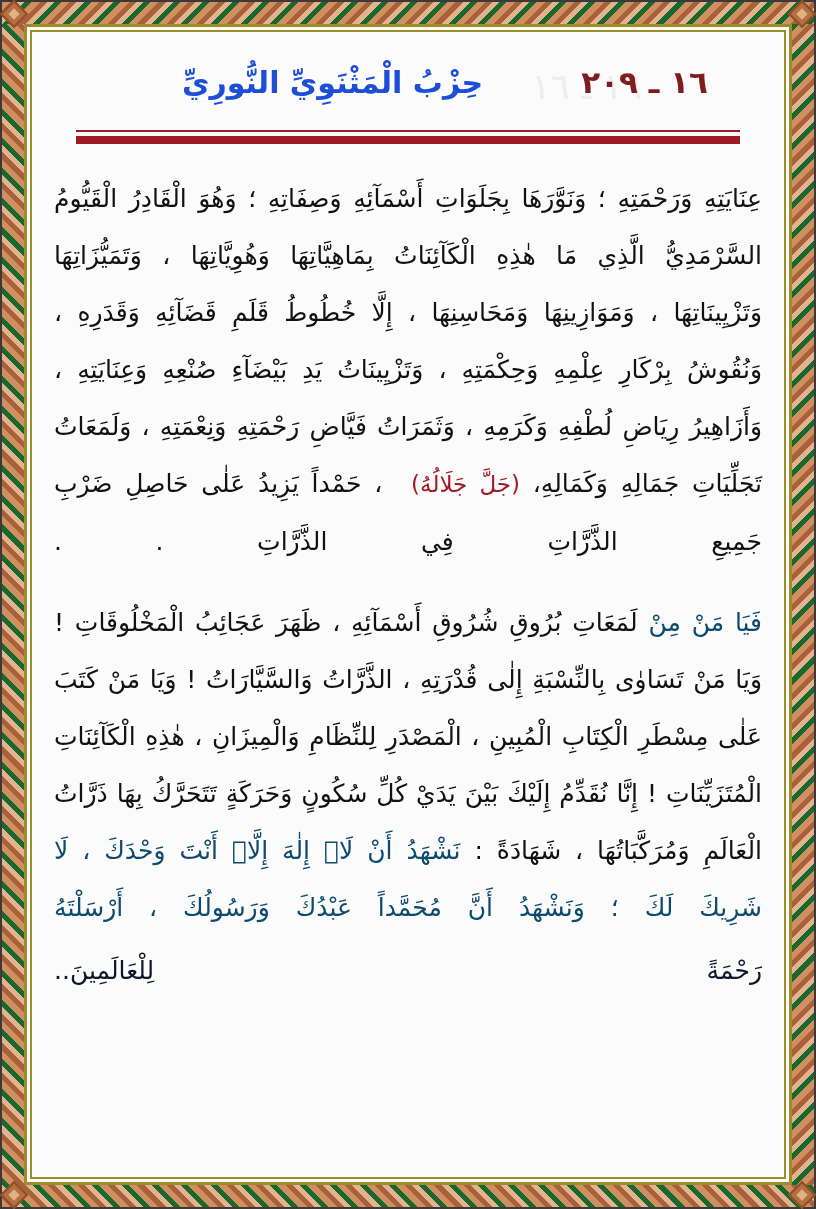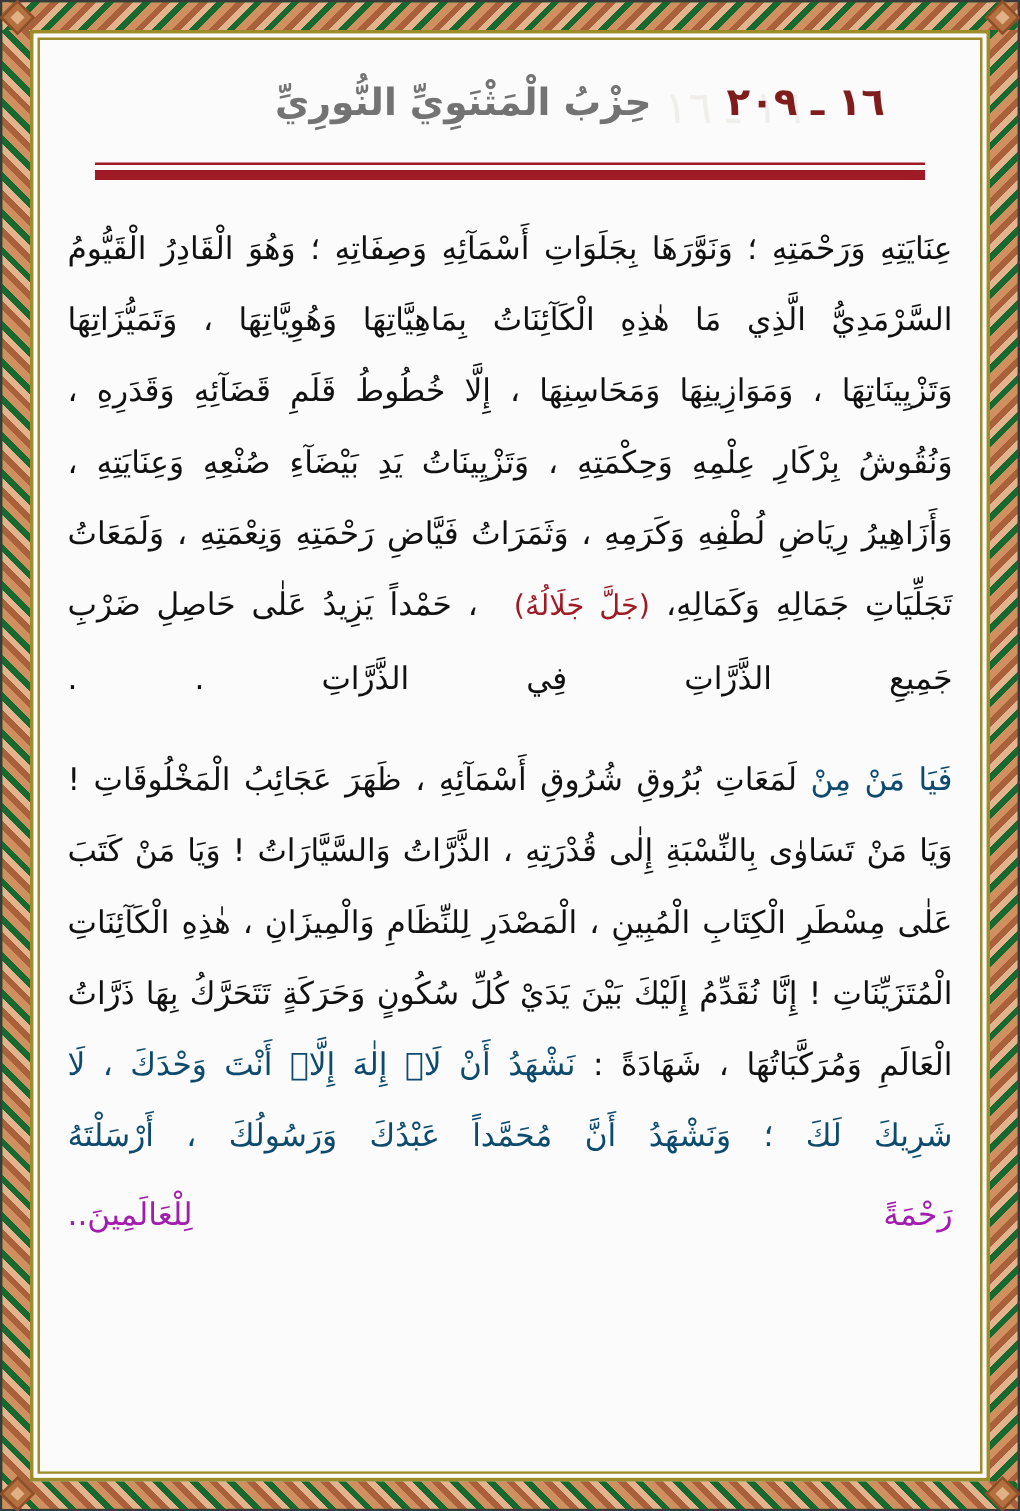--- a/index.html
+++ b/index.html
@@ -149,25 +149,25 @@
     top: 14px;
     left: 0;
     right: 0;
     display: flex;
     align-items: center;
     justify-content: flex-start;
     direction: rtl;
   }
 
   .doc-title {
-    color: #737373;
+    color: #1d4ed8;
     font-size: 30px;
     font-weight: bold;
     white-space: nowrap;
-    margin-right: 60px;
+    margin-right: 98px;
   }
 
   .page-ref {
     color: #7f1d1d;
     font-size: 31px;
     font-weight: bold;
     white-space: nowrap;
     margin-right: 54px;
     letter-spacing: 3px;
   }
@@ -217,21 +217,21 @@
 
   .para .honorific {
     color: #9e1b26;
     font-size: 23px;
     margin-left: 16px;
   }
 
   .para-last {
     font-size: 25px;
     line-height: 57px;
-    color: #a21caf;
+    color: #0f172a;
     margin: 0;
     text-align: left;
     direction: rtl;
   }
 </style>
 </head>
 <body>
 
 <div class="page">
 

